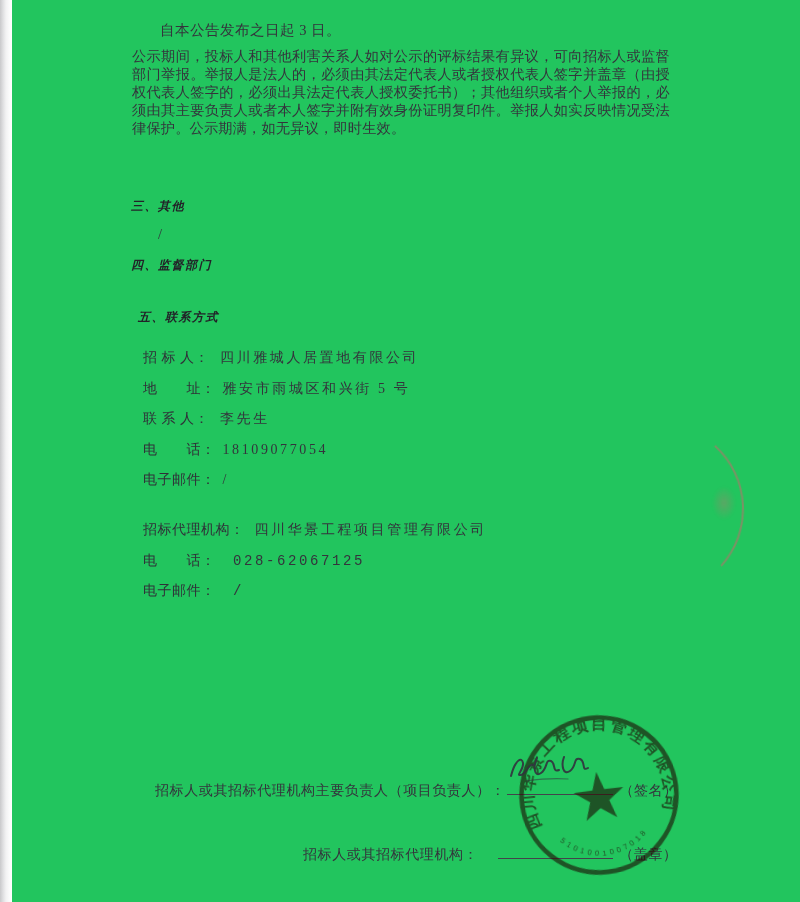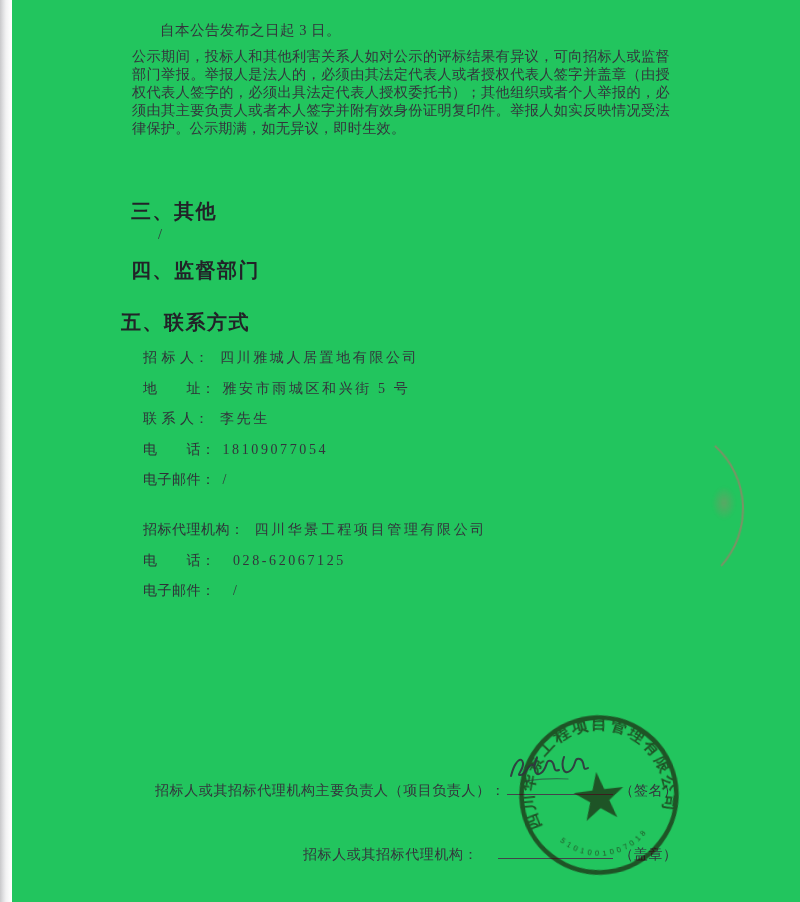--- a/index.html
+++ b/index.html
@@ -26,36 +26,37 @@
   }
   .main-para {
     position: absolute; left: 132px; top: 47px; width: 538px;
     font-size: 14.2px; line-height: 18px;
     text-align: justify; text-justify: inter-ideograph;
     letter-spacing: 0.2px;
   }
   .sec-heading {
     position: absolute;
     font-family: "Liberation Sans", "DejaVu Sans", sans-serif;
-    font-weight: bold; font-size: 20px; color: #222228;
+    font-weight: bold; font-size: 12px; color: #222228;
     letter-spacing: 1.5px;
+    font-style: italic;
   }
   #heading-other { left: 131px; top: 198px; }
   #heading-supervision { left: 131px; top: 257px; }
-  #heading-contact { left: 121px; top: 309px; }
+  #heading-contact { left: 138px; top: 309px; }
   .slash-line { position: absolute; left: 158px; top: 226px; font-size: 14.5px; }
   .supervision-line { position: absolute; left: 145px; top: 284px; font-size: 14.5px; letter-spacing: 1px; }
 
   .contact-block {
     position: absolute; left: 143px;
     display: flex; flex-direction: column;
     font-size: 14px;
   }
   #tenderer-block { top: 349px; }
-  #agency-block { top: 521px; }
+  #agency-block { top: 521px; font-family: Liberation Mono, monospace; }
   .crow { height: 30.5px; white-space: nowrap; }
   .clabel { display: inline-block; min-width: 70px; letter-spacing: 0.5px; color: #303038; }
   .cvalue { margin-left: 7px; letter-spacing: 2.6px; }
   #agency-block .clabel { min-width: 80px; }
   #agency-block .cvalue { margin-left: 10px; }
 
   .sig-row { position: absolute; font-size: 14px; white-space: nowrap; letter-spacing: 0.6px; margin-top: 19px; }
   #sig-row-1 { left: 155px; top: 763px; }
   #sig-row-2 { left: 303px; top: 827px; }
   .uline {

